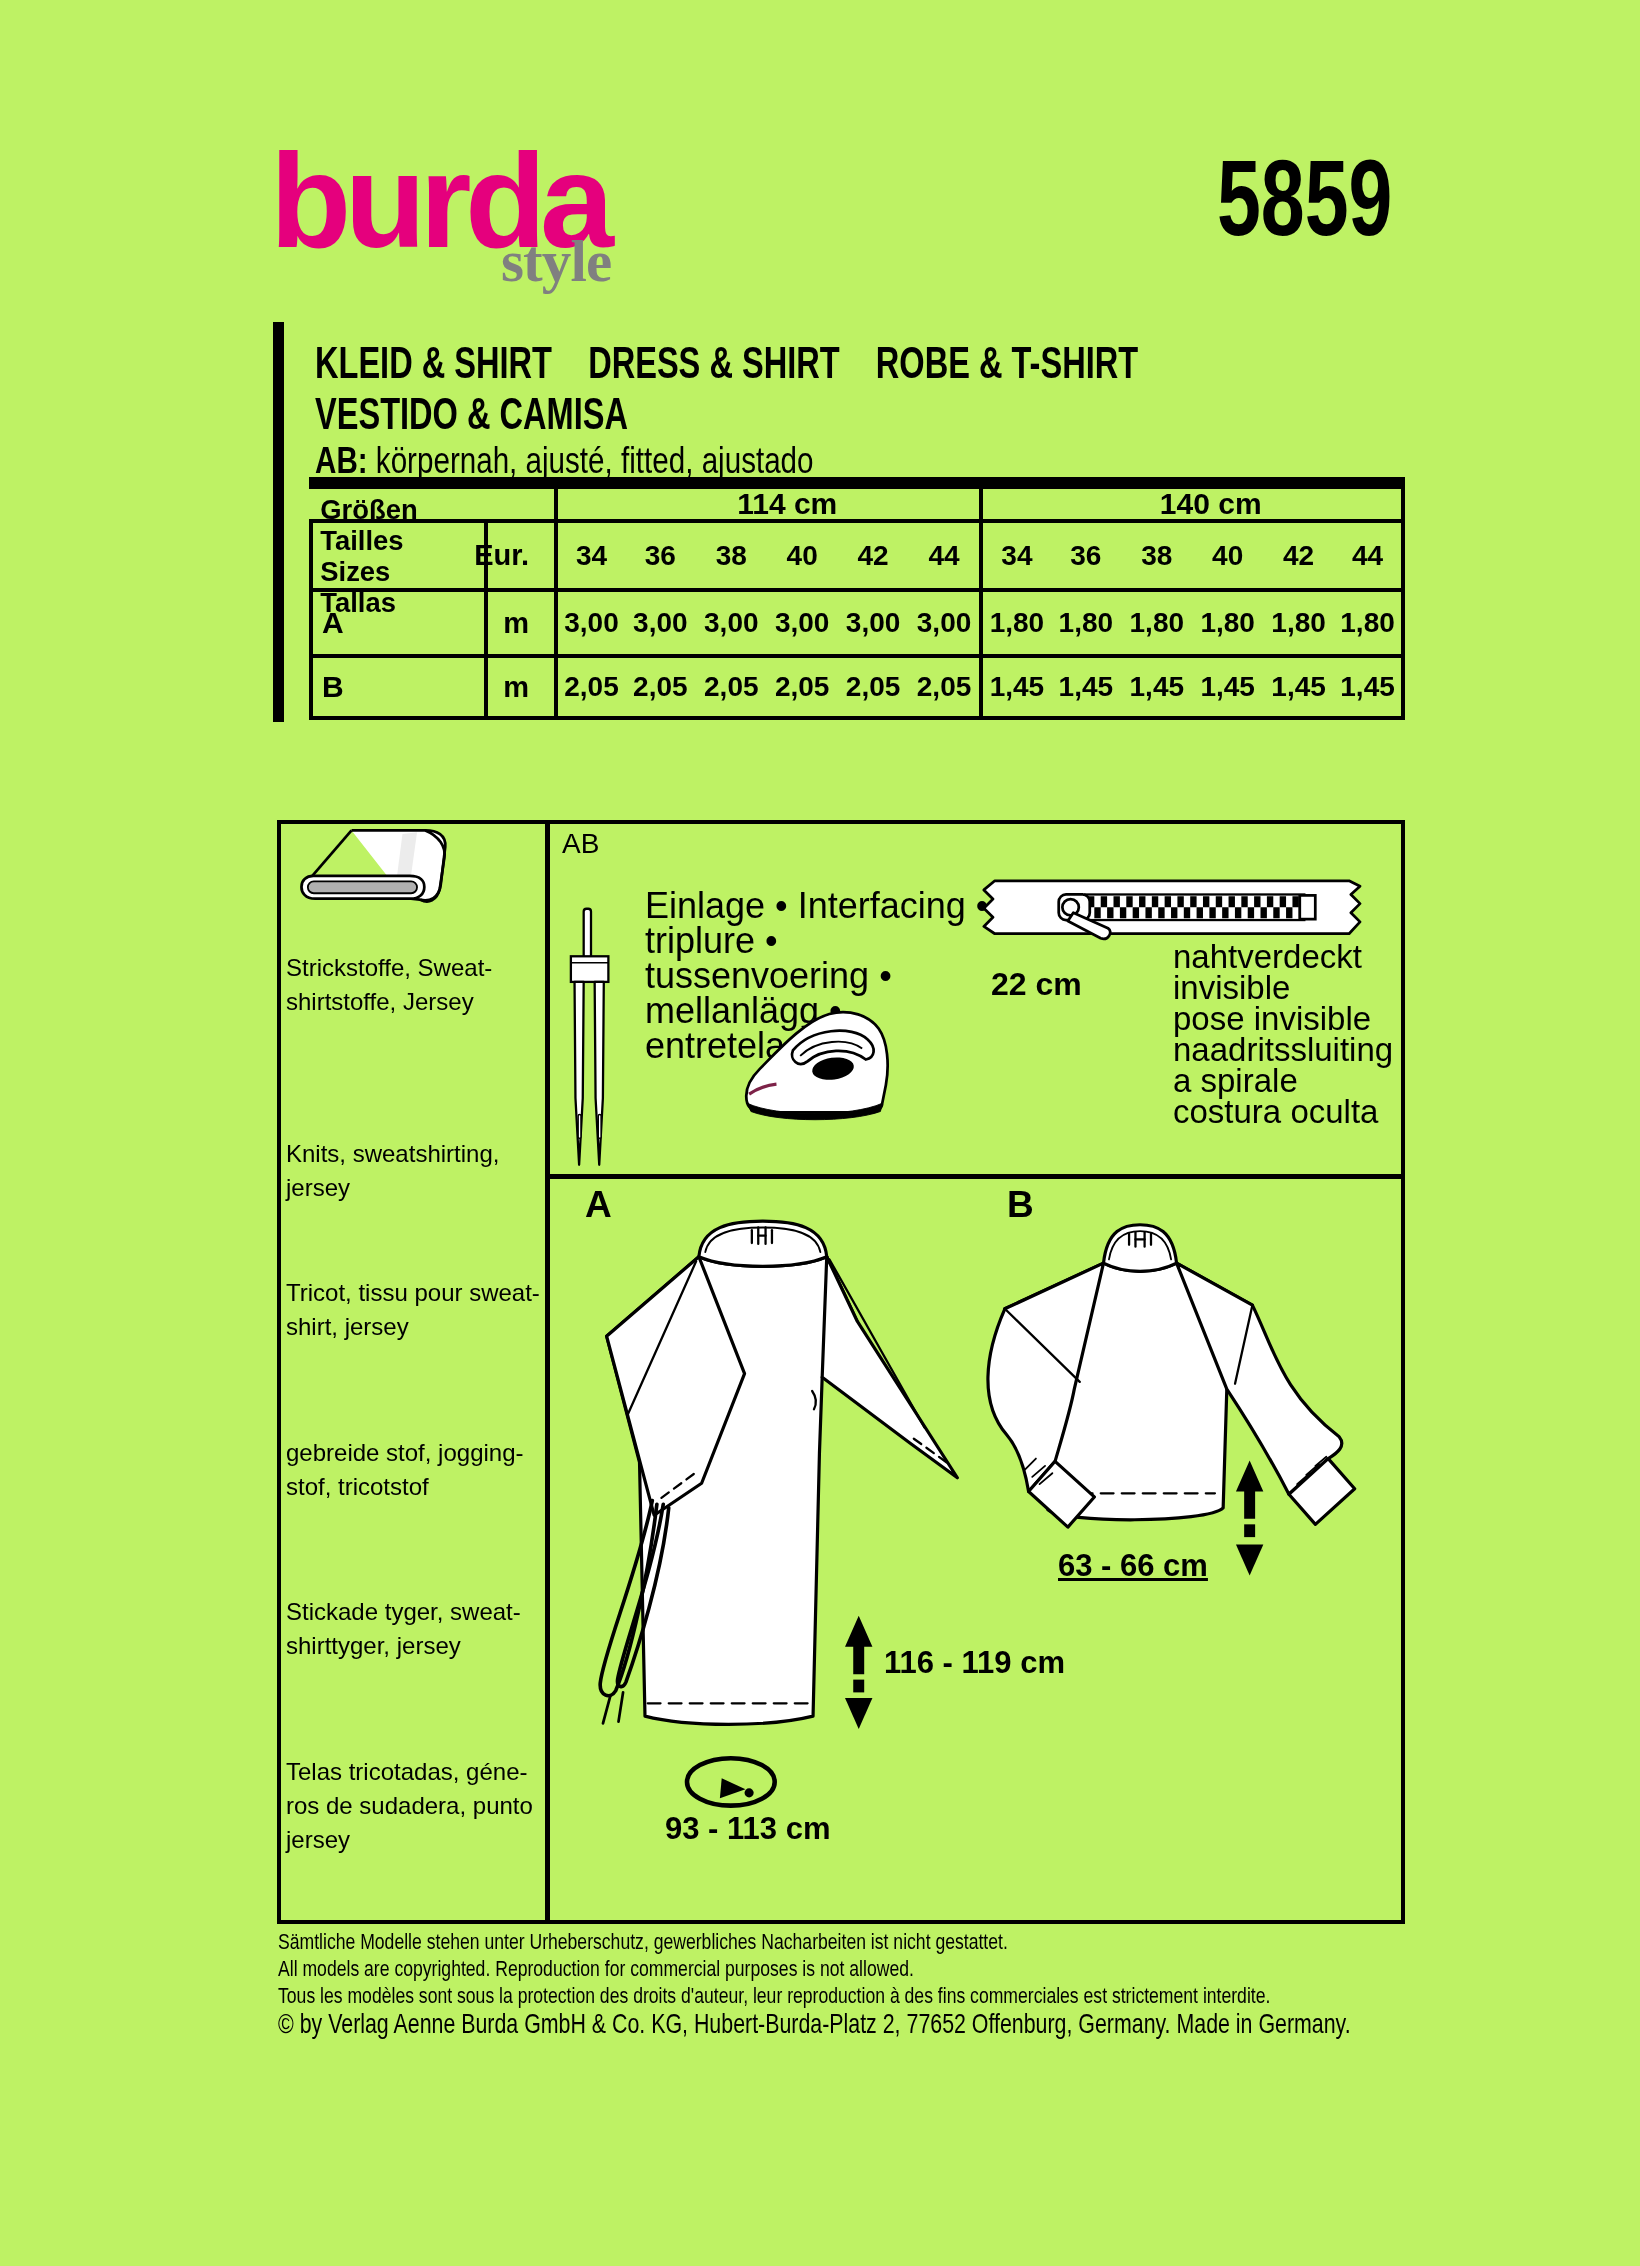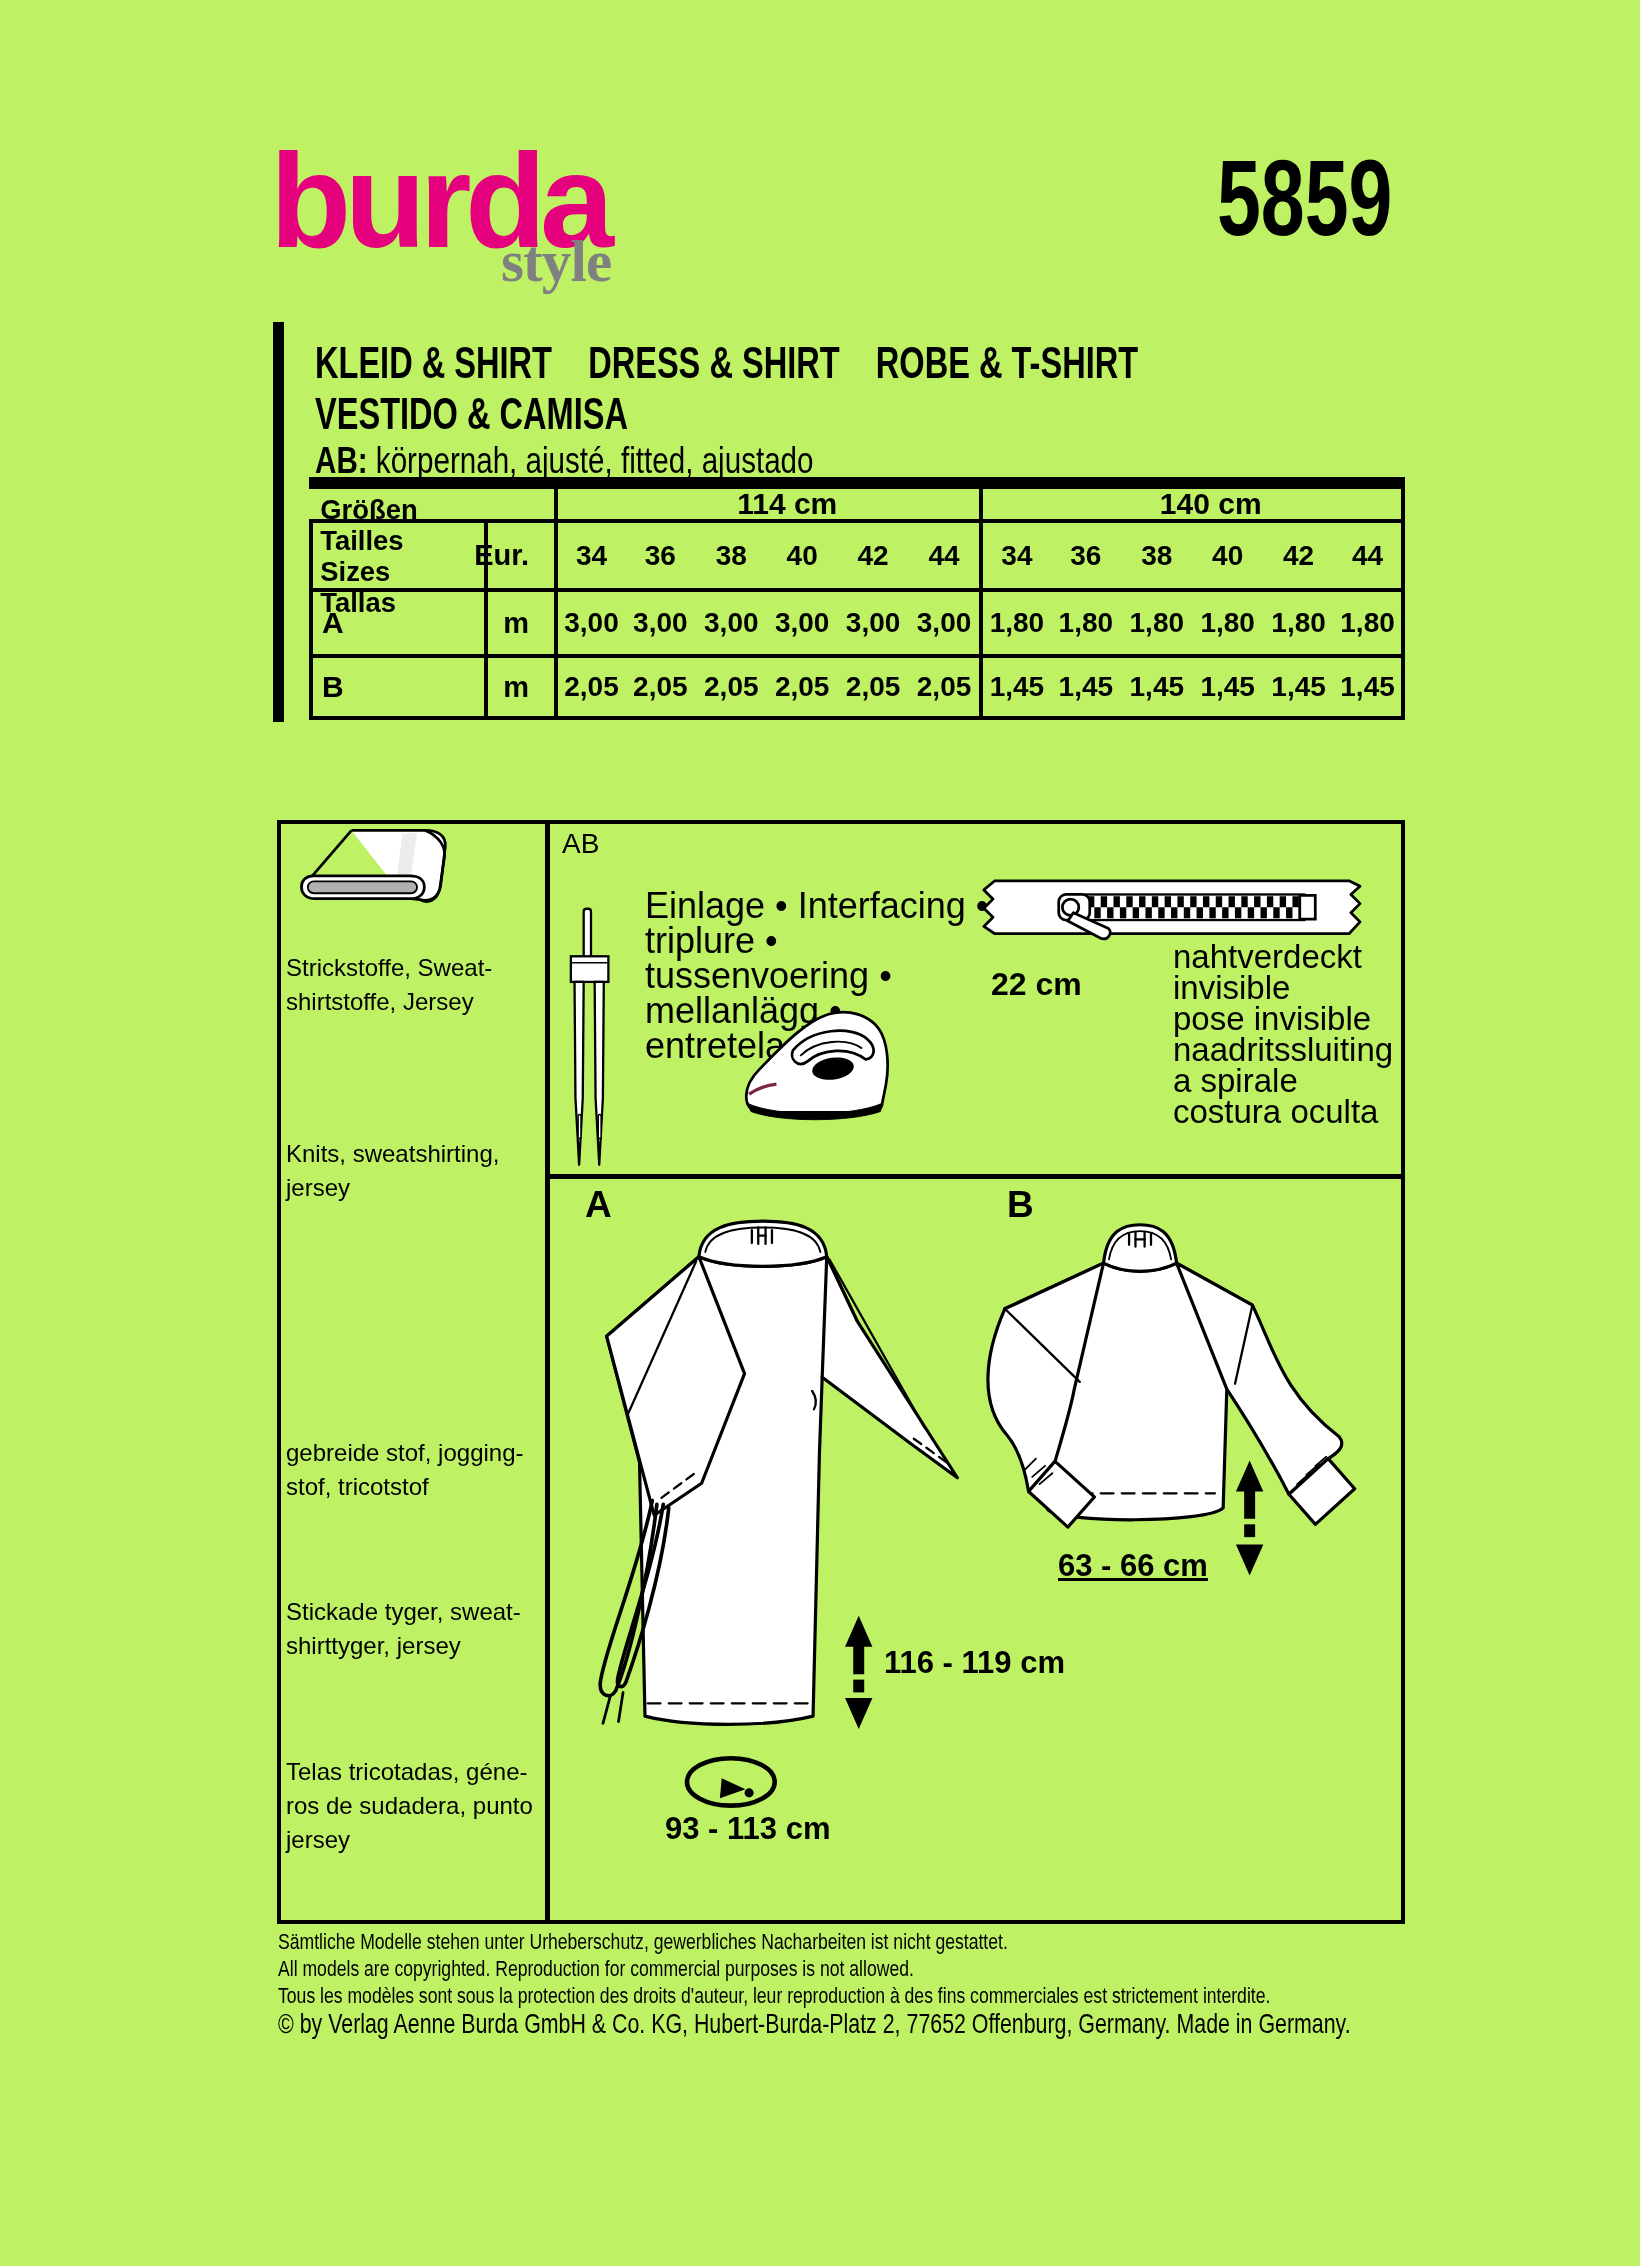--- a/index.html
+++ b/index.html
@@ -149,20 +149,22 @@
     <polygon points="118,10 134,8 124,80 109,79" fill="#ececec" stroke="none"></polygon>
     <path d="M62,6 L17,58" fill="none" stroke="#000" stroke-width="3"></path>
     <path d="M20,56 L126,56 C138,56 142,62 142,68 C142,76 136,81 127,81 L22,81 C11,81 7,74 7,68 C7,61 12,56 20,56 Z" fill="#fff" stroke="#000" stroke-width="3"></path>
     <rect x="14" y="62" width="120" height="13" rx="6.5" fill="#b0b0b0" stroke="#000" stroke-width="2"></rect>
     <path d="M143,6 C158,12 166,24 164,36 L159,70 C156,83 146,87 138,82" fill="none" stroke="#000" stroke-width="3"></path>
   </svg>
   <div class="abs fab-text f0">Strickstoffe, Sweat-
 shirtstoffe, Jersey</div>
   <div class="abs fab-text f1">Knits, sweatshirting,
 jersey</div>
+  <div class="abs fab-text f2">Tricot, tissu pour sweat-
+shirt, jersey</div>
   <div class="abs fab-text f3">gebreide stof, jogging-
 stof, tricotstof</div>
   <div class="abs fab-text f4">Stickade tyger, sweat-
 shirttyger, jersey</div>
   <div class="abs fab-text f5">Telas tricotadas, géne-
 ros de sudadera, punto
 jersey</div>
 
   <div class="abs ab-label">AB</div>
 

